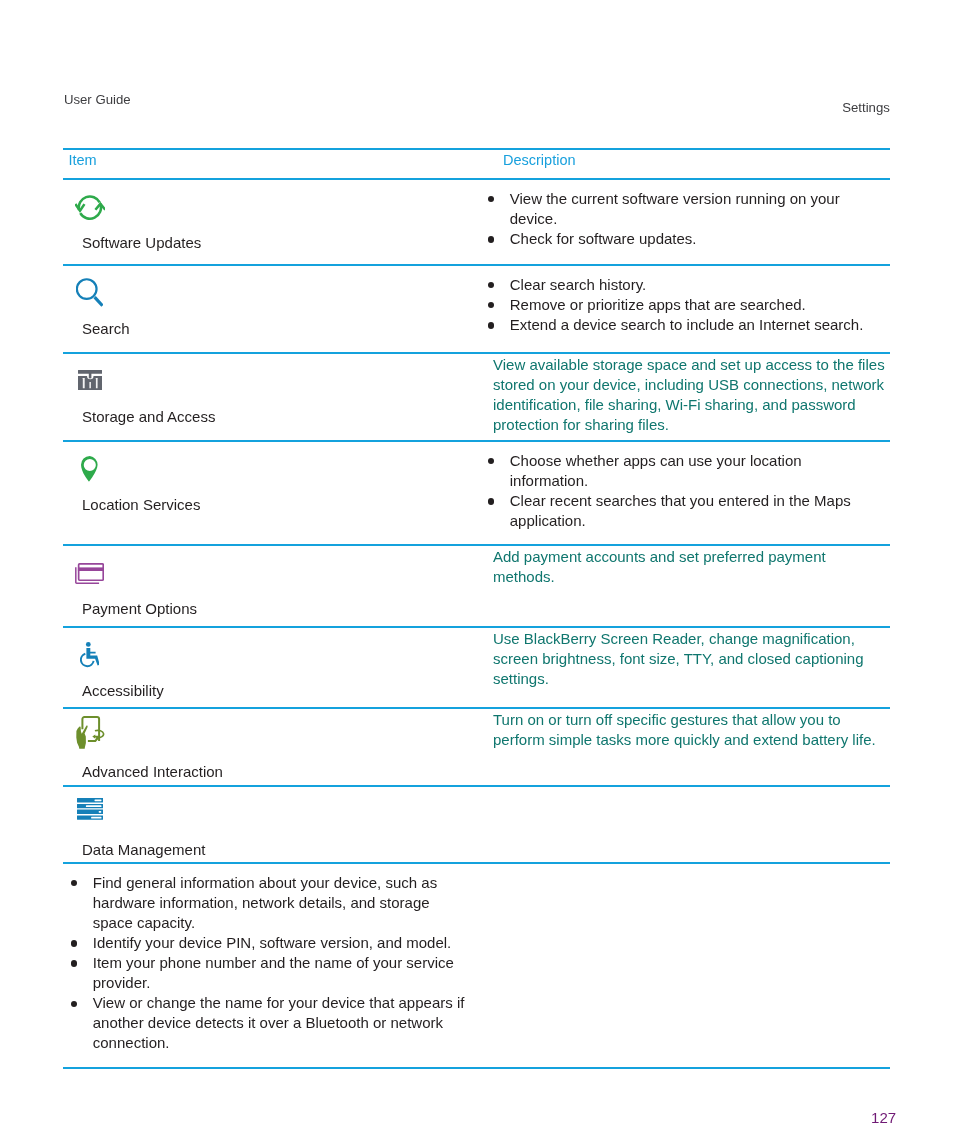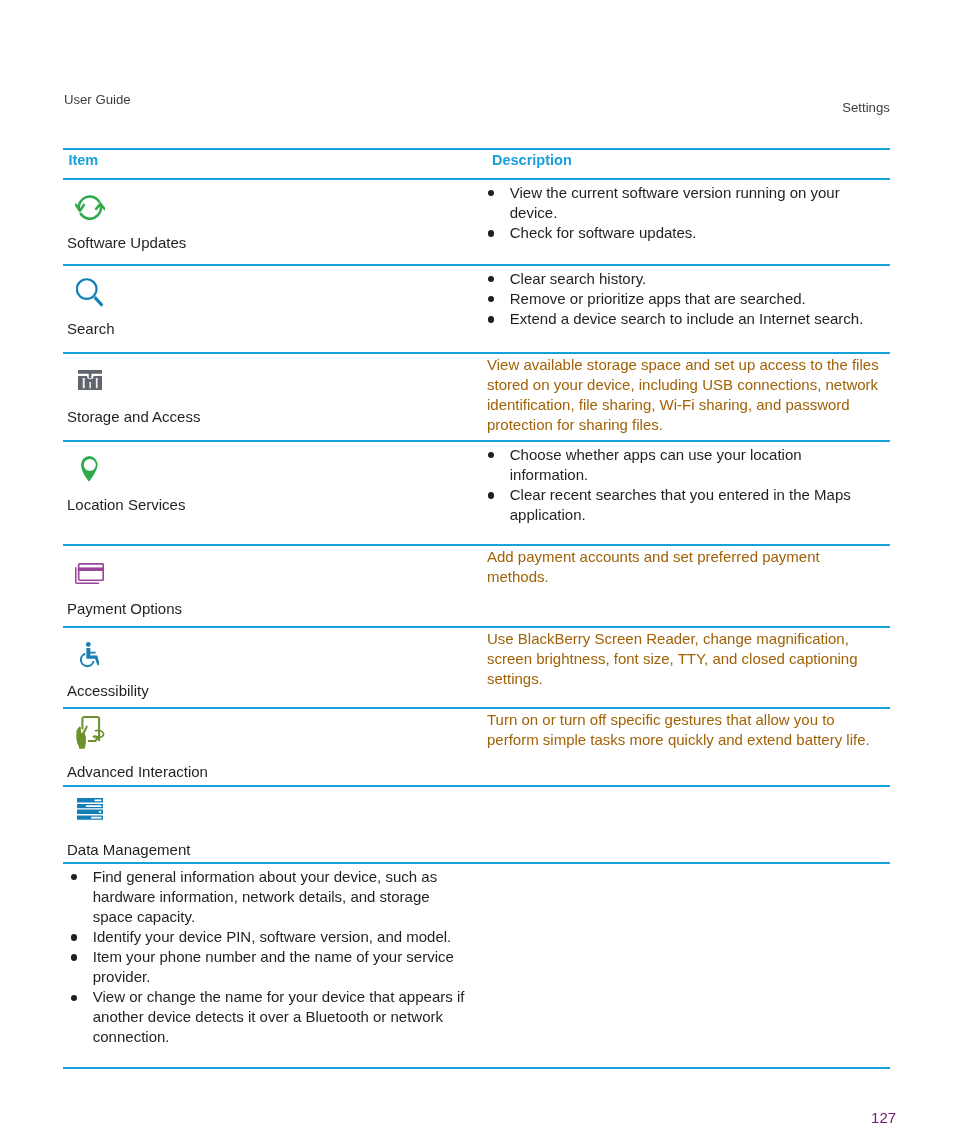--- a/index.html
+++ b/index.html
@@ -19,33 +19,33 @@
 
   
   .tbl{position:absolute;left:63px;top:100.0px;width:827px;}
   .rule{height:1.6px;background:#14a2dd;width:100%;}
   .row{display:flex;position:relative;}
   .c1{width:417px;flex:0 0 417px;position:relative;}
   .c2{flex:1 1 auto;position:relative;}
 
   .hdr{height:28.5px;}
   .hdr .c1,.hdr .c2{position:relative;}
-  .hdrtxt{position:absolute;top:3.9px;font-size:14.5px;line-height:14.5px;font-weight:bold;color:#18a0dd;white-space:nowrap;}
+  .hdrtxt{position:absolute;top:3.9px;font-size:14.5px;line-height:14.5px;font-weight:normal;color:#18a0dd;white-space:nowrap;}
   .hdr .c1 .hdrtxt{left:5.4px;}
-  .hdr .c2 .hdrtxt{left:12px;text-align:right;}
+  .hdr .c2 .hdrtxt{left:23px;text-align:right;}
 
   .itemcell{position:relative;}
   .ico{position:absolute;display:block;}
   .ico svg{display:block;}
-  .itemlabel{position:absolute;left:4px;top:55.4px;font-size:15px;line-height:15px;color:#231f20;white-space:nowrap;}
-
-  ul.desc{margin:0;padding:0;list-style:none;position:absolute;left:5.4px;width:396px;top:3px;}
+  .itemlabel{position:absolute;left:19px;top:55.4px;font-size:15px;line-height:15px;color:#231f20;white-space:nowrap;}
+
+  ul.desc{margin:0;padding:0;list-style:none;position:absolute;left:5.4px;width:396px;top:9px;}
   ul.desc li{position:relative;padding-left:24.4px;font-size:15px;line-height:20.1px;color:#231f20;}
   ul.desc li:before{content:"";position:absolute;left:2.5px;top:7.4px;width:6.3px;height:6.3px;border-radius:50%;background:#231f20;}
-  p.desc{margin:0;position:absolute;left:7px;width:396px;top:1.2px;font-size:15px;line-height:20.1px;color:#a16207;}
+  p.desc{margin:0;position:absolute;left:13px;width:396px;top:1.2px;font-size:15px;line-height:20.1px;color:#0f766e;}
 
   .pagenum{position:absolute;right:57.9px;top:1062.3px;font-size:15px;line-height:15px;color:#701a75;}
 </style>
 </head>
 <body>
 
 <div class="page">
 
   <div class="runhead">
     <span class="left">User Guide</span>

